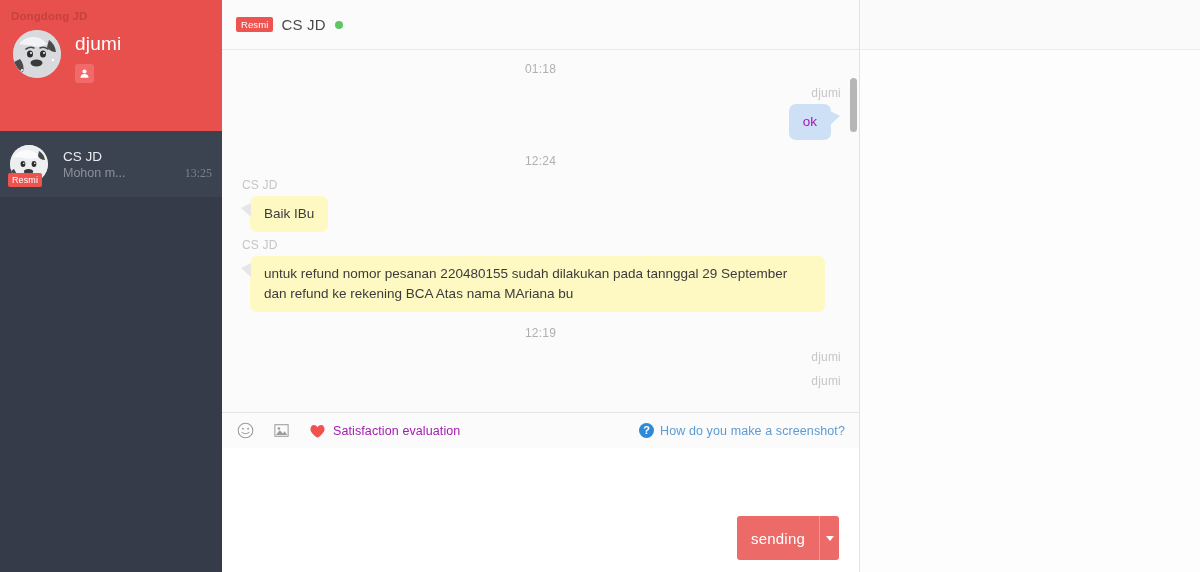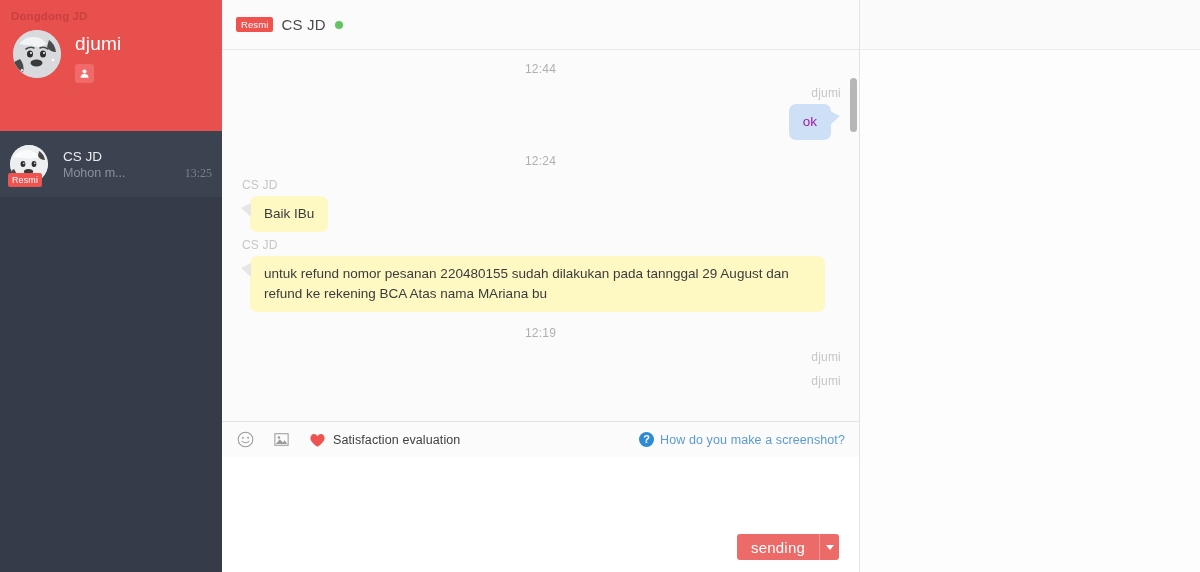--- a/index.html
+++ b/index.html
@@ -279,21 +279,21 @@
     width: 18px; height: 18px;
     color: #9b9b9b;
   }
   .sat-group {
     display: inline-flex;
     align-items: center;
     gap: 7px;
   }
   .sat-label {
     font-size: 12.5px;
-    color: #404040;
+    color: #a21caf;
     letter-spacing: .1px;
   }
   .help-group { display: inline-flex; align-items: center; gap: 6px; }
   .help-label {
     font-size: 12.5px;
     color: #5b9bd5;
     letter-spacing: .1px;
   }
   .q-circle {
     width: 15px; height: 15px;
@@ -328,21 +328,21 @@
     padding: 10px 14px;
   }
   .composer-actions {
     display: flex;
     justify-content: flex-end;
     align-items: center;
     padding: 0 20px 12px 0;
   }
   .send-group {
     display: inline-flex;
-    height: 26px;
+    height: 44px;
     border-radius: 3px;
     overflow: hidden;
     background: #ec6a67;
   }
   .send-btn {
     background: transparent;
     border: none;
     color: #ffffff;
     font-family: "Liberation Sans", sans-serif;
     font-size: 15px;
@@ -451,25 +451,25 @@
 
   <div id="chat">
 
     <div class="chat-header">
       <span class="hdr-badge">Resmi</span>
       <span class="hdr-title">CS JD</span>
       <span class="hdr-dot"></span>
     </div>
 
     <div class="messages" id="messages">
-      <div class="msg-timestamp">12:44</div>
+      <div class="msg-timestamp">01:18</div>
         <div class="msg-row out"><div class="msg-sender">djumi</div><div class="bubble out">ok</div></div>
         <div class="msg-timestamp">12:24</div>
         <div class="msg-row in"><div class="msg-sender">CS JD</div><div class="bubble in">Baik IBu</div></div>
-        <div class="msg-row in"><div class="msg-sender">CS JD</div><div class="bubble in">untuk refund nomor pesanan 220480155 sudah dilakukan pada tannggal 29 August dan refund ke rekening BCA Atas nama MAriana bu</div></div>
+        <div class="msg-row in"><div class="msg-sender">CS JD</div><div class="bubble in">untuk refund nomor pesanan 220480155 sudah dilakukan pada tannggal 29 September dan refund ke rekening BCA Atas nama MAriana bu</div></div>
         <div class="msg-timestamp">12:19</div>
         <div class="msg-row out"><div class="msg-sender">djumi</div></div>
         <div class="msg-row out">
           <div class="msg-sender">djumi</div>
         </div>
         <div class="scrollbar-track">
         <div class="scrollbar-thumb"></div>
       </div>
     </div>
 

